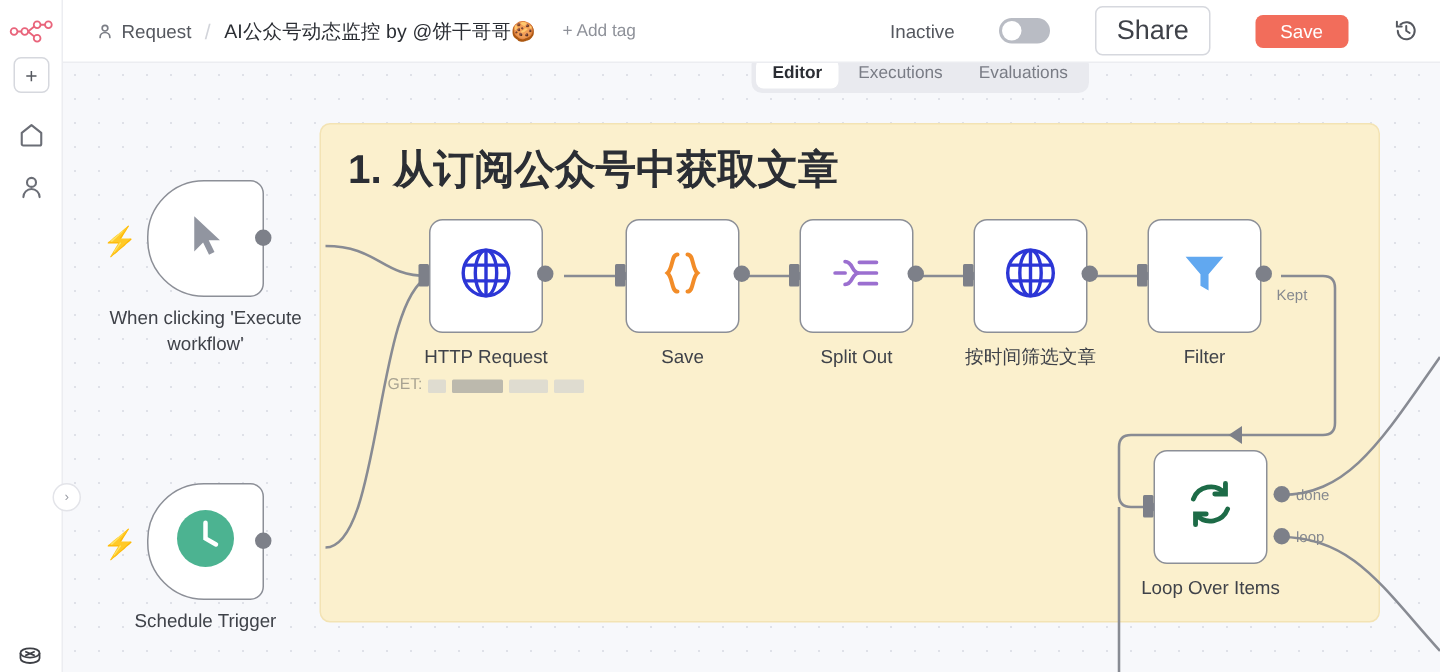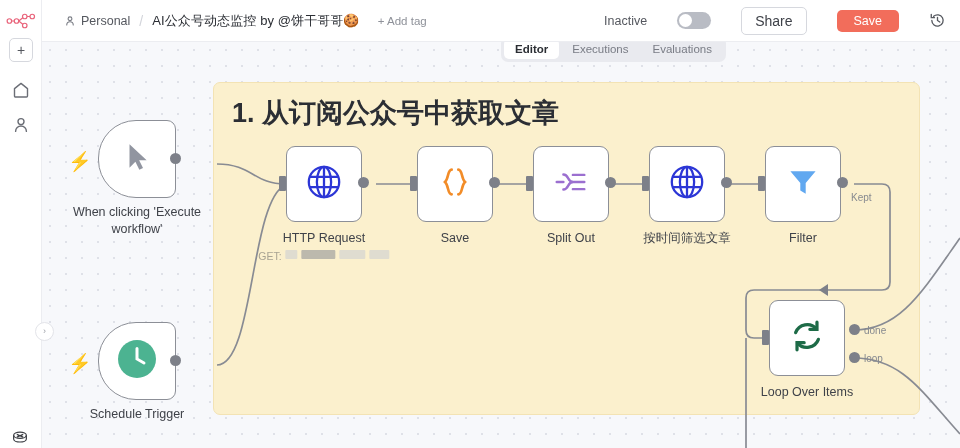--- a/index.html
+++ b/index.html
@@ -57,21 +57,21 @@
   .inactive-lbl { font-size: 12.5px; color: #55585f; }
   .toggle {
     width: 34px; height: 17px; border-radius: 9px; background: #b9bcc4;
     position: relative; cursor: pointer;
   }
   .toggle .knob {
     position: absolute; left: 2px; top: 2px; width: 13px; height: 13px;
     border-radius: 50%; background: #fff;
   }
   .btn-share {
-    font-size: 14px; color: #3f4249; background: #fff;
+    font-size: 18px; color: #3f4249; background: #fff;
     border: 1px solid #d6d8de; border-radius: 5px;
     padding: 5px 13px; cursor: pointer;
   }
   .btn-save {
     font-size: 12.5px; color: #fff; background: #f26d5b;
     border: none; border-radius: 5px; padding: 4px 17px; cursor: pointer;
   }
   .hist-ico { width: 17px; height: 17px; color: #55585f; cursor: pointer; }
 
   
@@ -121,21 +121,21 @@
   }
   .node-label {
     position: absolute; top: 84px; left: 50%; transform: translateX(-50%);
     font-size: 12.5px; color: #3f4249; text-align: center;
     white-space: nowrap; line-height: 1.35;
   }
   .node-label.wrap { white-space: normal; width: 150px; }
   .node-sub {
     position: absolute; top: 104px; left: 50%; transform: translateX(-50%);
     font-size: 10.5px; color: #a8a392; white-space: nowrap;
-    display: flex; align-items: flex-start; gap: 4px;
+    display: flex; align-items: flex-end; gap: 4px;
   }
   .redact { display: inline-block; height: 9px; background: #dfdcd0; border-radius: 1px; }
 
   .bolt { position: absolute; color: #f26d5b; font-size: 19px; line-height: 1; }
   .dot-out {
     position: absolute; width: 11px; height: 11px; border-radius: 50%;
     background: #7d8089;
   }
   .port-in {
     position: absolute; width: 7px; height: 15px; border-radius: 1px;
@@ -190,21 +190,21 @@
   <div class="rail-expand">›</div>
 
   <div class="header">
     <div class="crumb">
       <span class="person-ico">
         <svg viewBox="0 0 14 14" width="12" height="12" fill="none" stroke="currentColor" stroke-width="1.3">
           <circle cx="7" cy="4.4" r="2.2"></circle>
           <path d="M3.2 11.6 a3.8 3.8 0 0 1 7.6 0" stroke-linecap="round"></path>
         </svg>
       </span>
-      <span>Personal</span>
+      <span>Request</span>
       <span class="crumb-sep">/</span>
       <span class="crumb-title">AI公众号动态监控 by @饼干哥哥🍪</span>
       <span class="add-tag">+ Add tag</span>
     </div>
 
     <div class="hdr-right">
       <span class="inactive-lbl">Inactive</span>
       <div class="toggle">
         <div class="knob"></div>
       </div>

